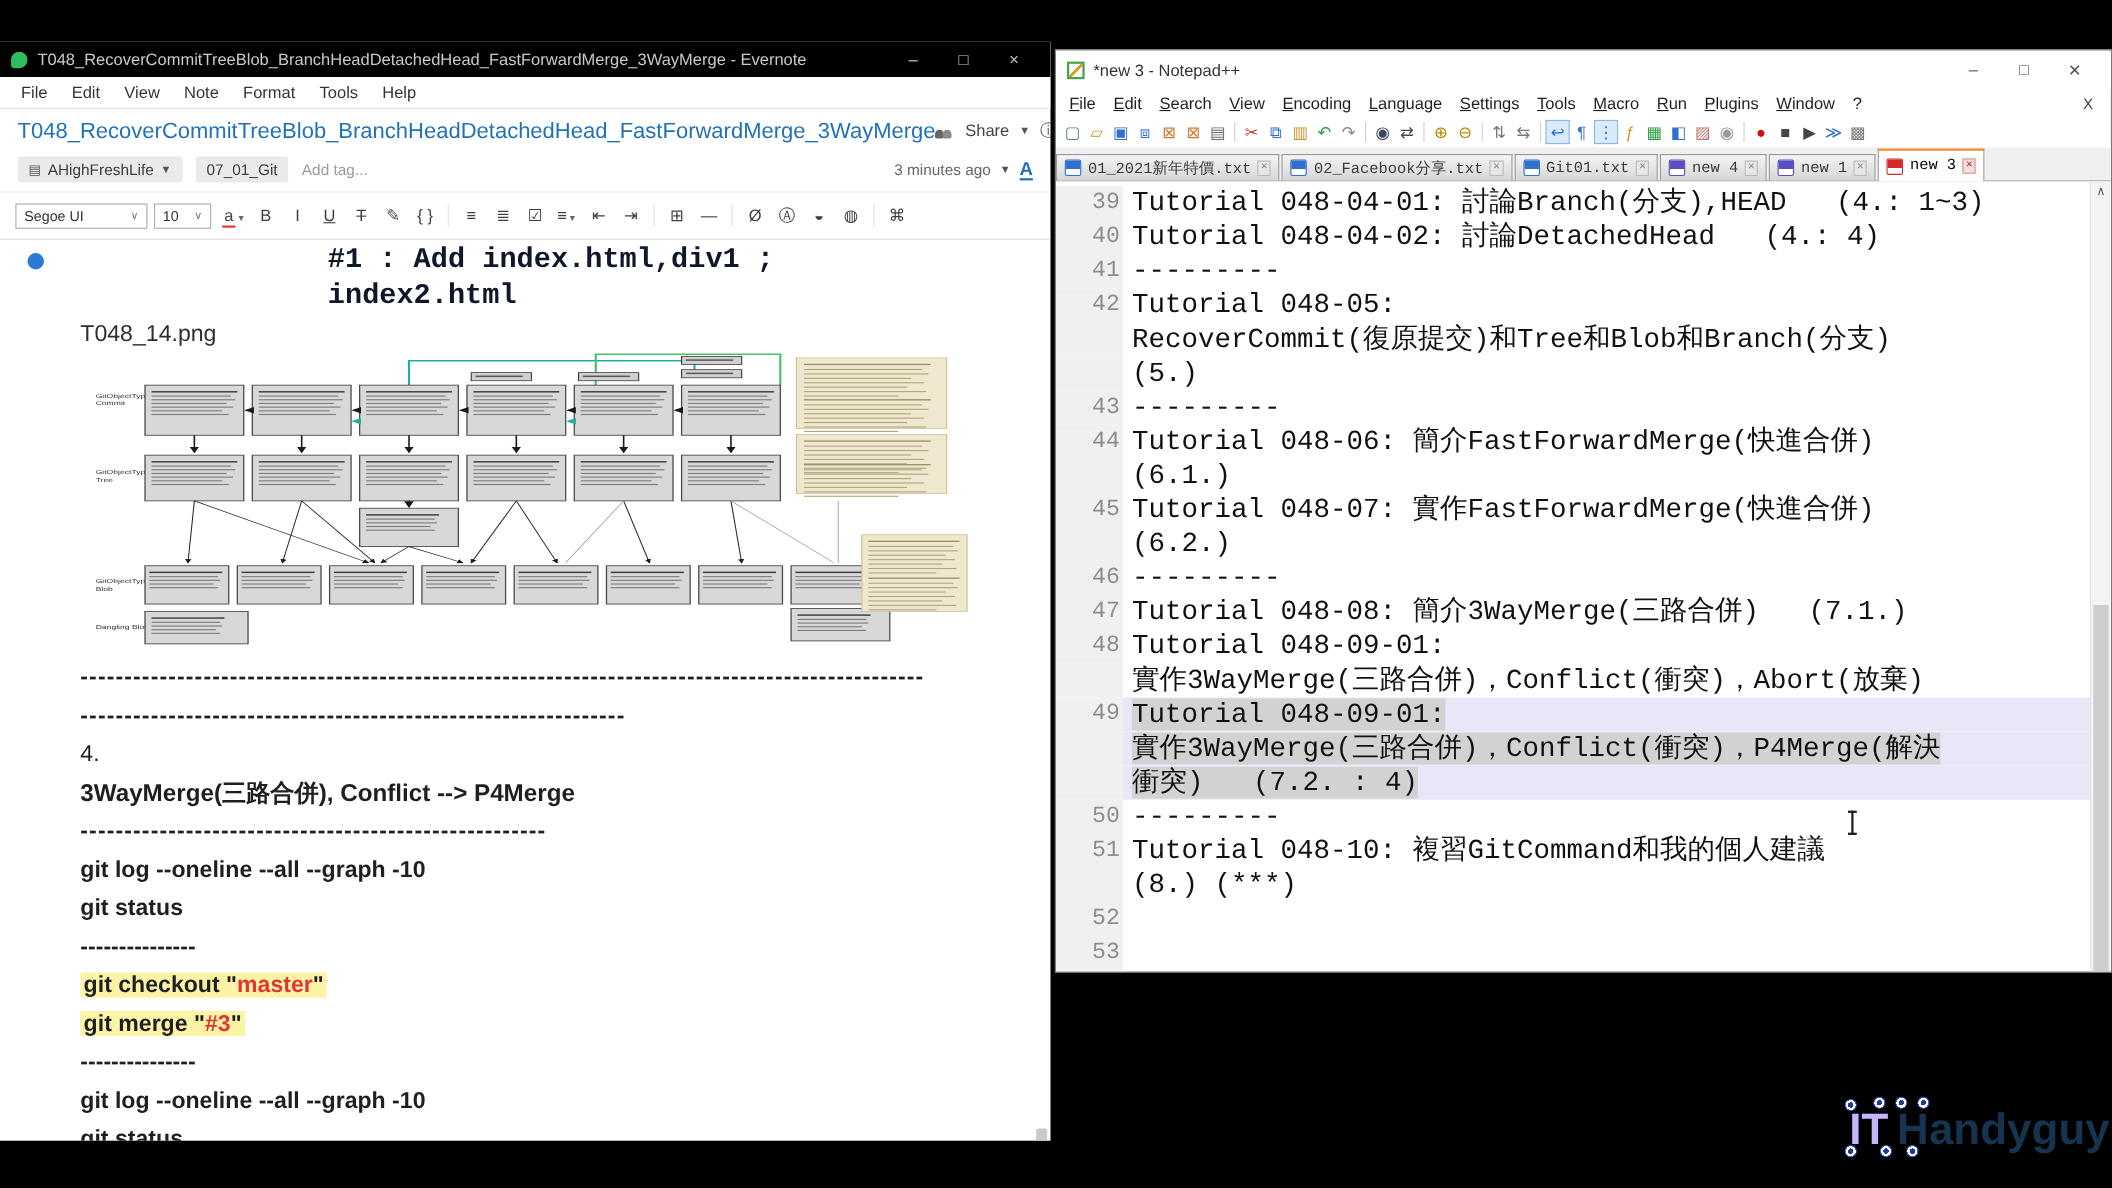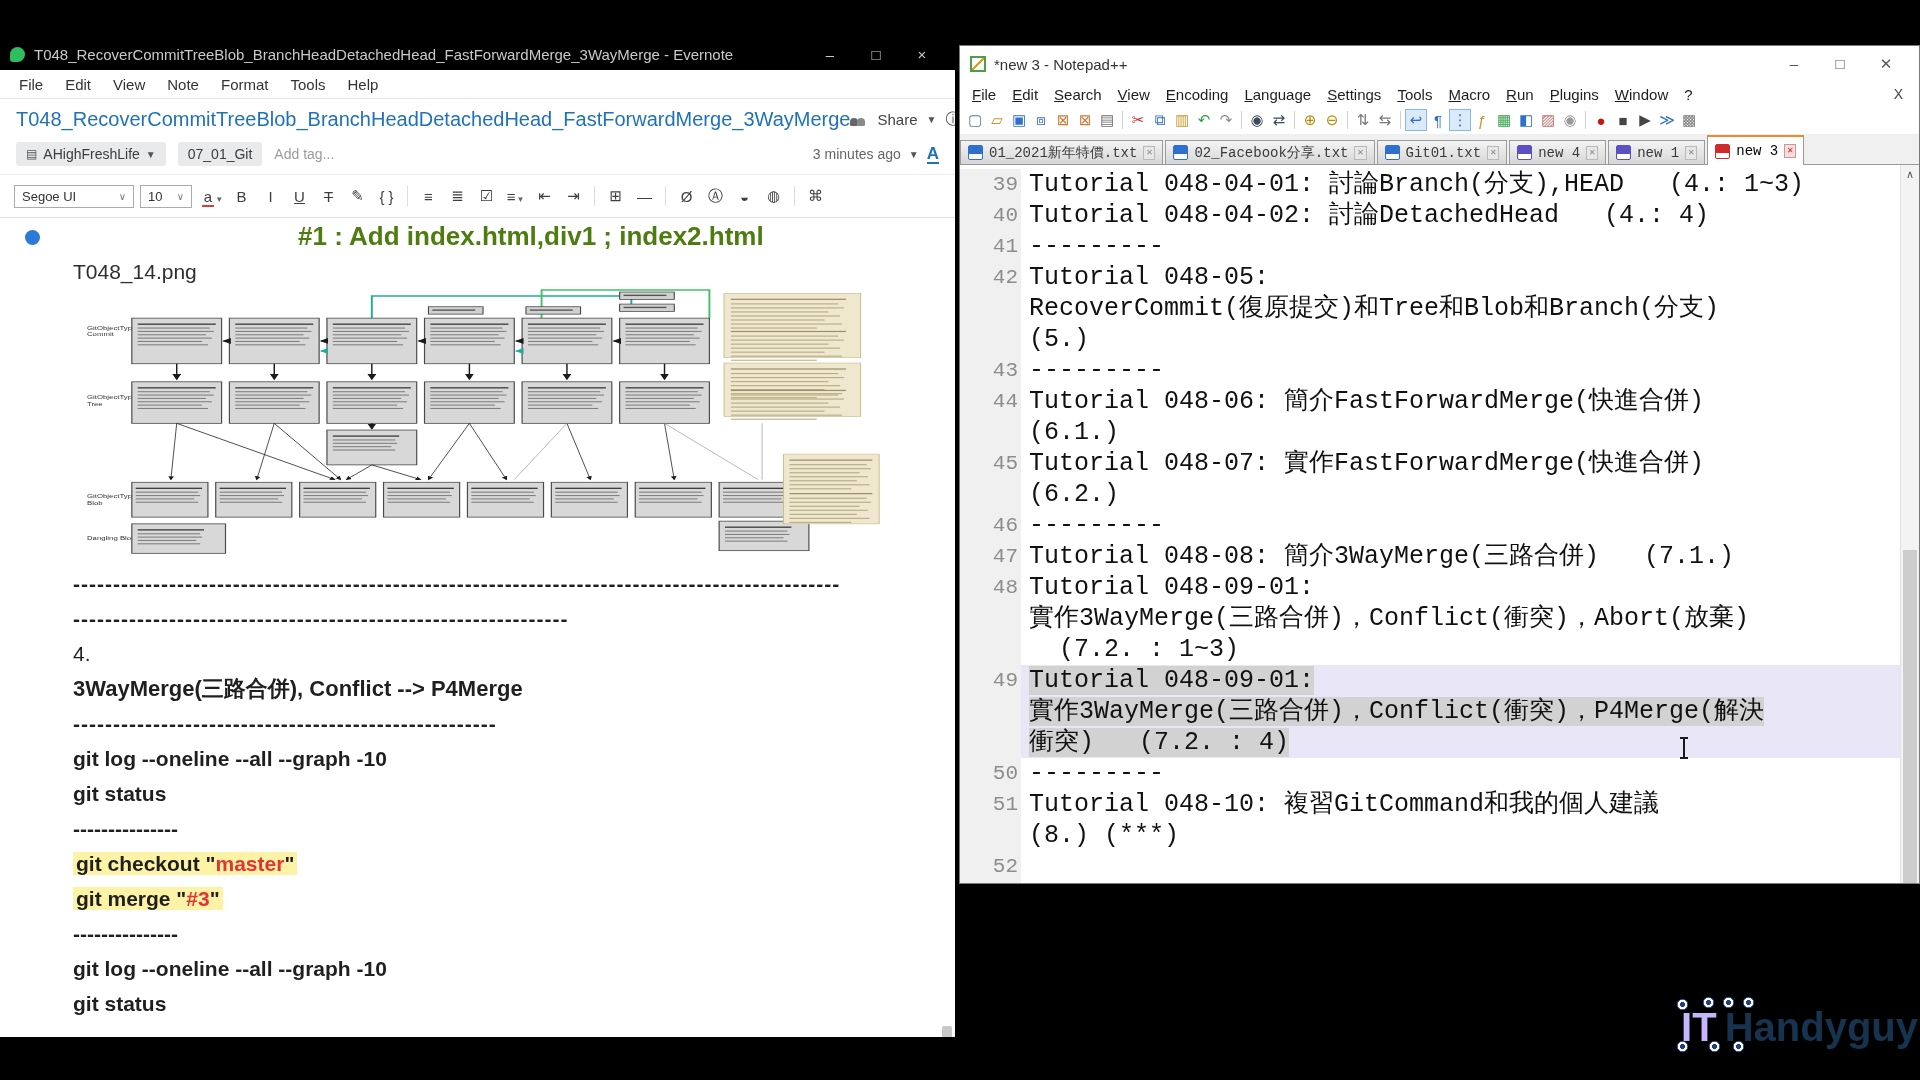--- a/index.html
+++ b/index.html
@@ -38,21 +38,21 @@
   .s-sel{width:36px;}
   .tbtn{width:29px;text-align:center;color:#3f3f3f;font-size:15px;flex:0 0 auto;}
   .tbtn[data-name="strikethrough-button"] .g{text-decoration:line-through;}
   .tbtn[data-name="underline-button"] .g{text-decoration:underline;}
   .tbtn[data-name="font-color-button"] .g{border-bottom:2px solid #e03b2f;padding:0 2px;}
   .tbtn .tc{font-size:8px;color:#666;margin-left:1px;}
   .evsep{width:1px;height:20px;background:#ddd;margin:0 6px;flex:0 0 auto;}
   .ev-content{position:relative;padding:2px 85px 0 73px;height:827px;overflow:hidden;}
   .heading-row{position:relative;margin:0 0 4px;}
   .bullet{position:absolute;left:-48px;top:10px;width:15px;height:15px;border-radius:50%;background:#2b7bd6;}
-  .heading{margin-left:225px;font-size:26px;font-weight:600;color:#4d7c0f;line-height:32px;}
+  .heading{margin-left:225px;font-size:26px;font-weight:600;color:#0f172a;line-height:32px;font-family:Liberation Mono, monospace;}
   .imglabel{font-size:21px;color:#2e2e2e;margin:8px 0 4px;}
   .diagram{display:block;margin:4px 0 10px 12px;}
   .ev-line{font-size:21px;line-height:35px;white-space:nowrap;color:#1f1f1f;}
   .ev-line.bold{font-weight:bold;}
   .ev-line.dash{font-weight:bold;letter-spacing:1px;}
   .ev-line.boldlg{font-weight:bold;font-size:22px;}
   .hl-band{background:#fdf3a6;font-weight:bold;padding:0 3px;}
   .hl-band .r{color:#e23434;}
   .ev-thumb{position:absolute;right:3px;top:808px;width:10px;height:24px;background:#c9c9c9;border-radius:2px;}
 
@@ -548,24 +548,20 @@
             <span class="tx" data-name="line-text">Tutorial 048-08: 簡介3WayMerge(三路合併)   (7.1.)</span>
           </div>
           <div class="np-row" data-name="editor-line-48-0">
             <span class="ln" data-name="line-number">48</span>
             <span class="tx" data-name="line-text">Tutorial 048-09-01:</span>
           </div>
           <div class="np-row" data-name="editor-line-48-1">
             <span class="ln" data-name="line-number"></span>
             <span class="tx" data-name="line-text">實作3WayMerge(三路合併)，Conflict(衝突)，Abort(放棄)</span>
           </div>
-          <div class="np-row" data-name="editor-line-48-2">
-            <span class="ln" data-name="line-number"></span>
-            <span class="tx" data-name="line-text">  (7.2. : 1~3)</span>
-          </div>
           <div class="np-row sel" data-name="editor-line-49-0">
             <span class="ln" data-name="line-number">49</span>
             <span class="tx" data-name="line-text"><span class="seltext">Tutorial 048-09-01:</span></span>
           </div>
           <div class="np-row sel" data-name="editor-line-49-1">
             <span class="ln" data-name="line-number"></span>
             <span class="tx" data-name="line-text"><span class="seltext">實作3WayMerge(三路合併)，Conflict(衝突)，P4Merge(解決</span></span>
           </div>
           <div class="np-row sel" data-name="editor-line-49-2">
             <span class="ln" data-name="line-number"></span>

